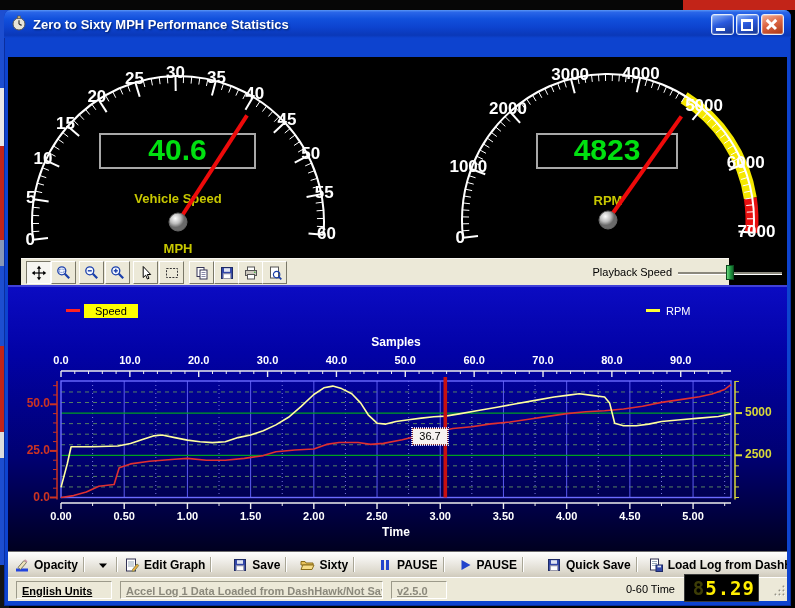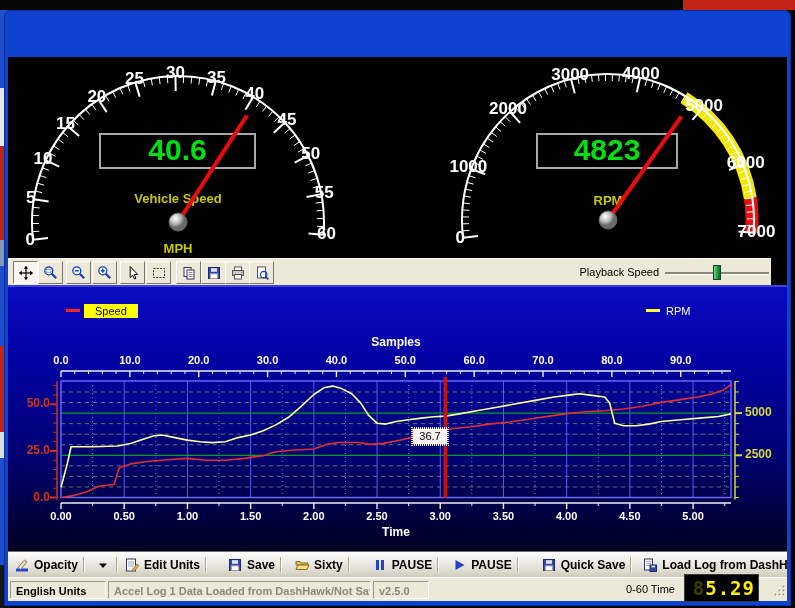--- a/index.html
+++ b/index.html
@@ -27,21 +27,21 @@
   .wb.closeb::before{transform:rotate(45deg);}
   .wb.closeb::after{transform:rotate(-45deg);}
 
   .menubar{position:absolute;left:4px;top:28px;width:779px;height:19px;background:linear-gradient(180deg,#fcfdfe,#dbe6f7 70%,#cfdcf2);font-size:11px;display:flex;align-items:center;color:#000;}
   .menubar span{padding:0 10px;}
 
   .client{position:absolute;left:4px;top:47px;width:779px;height:544px;background:#000;}
 
   .gauge-area{position:absolute;left:0;top:0;width:779px;height:201px;background:#000;}
 
-  .plot-toolbar{position:absolute;left:0;top:201px;width:763px;height:27px;background:#ece9d8;border-top:1px solid #f8f6f0;box-sizing:border-box;}
+  .plot-toolbar{position:absolute;left:13px;top:201px;width:708px;height:27px;background:#ece9d8;border-top:1px solid #f8f6f0;box-sizing:border-box;}
   .ptb{position:absolute;top:2px;width:25px;height:23px;background:#ece9d8;border:1px solid;border-color:#fff #7a7868 #7a7868 #fff;display:flex;align-items:center;justify-content:center;box-sizing:border-box;}
   .ptb.pressed{border-color:#7a7868 #fff #fff #7a7868;background:#f7f6f1;}
   .playback-label{position:absolute;left:566px;top:7px;width:85px;text-align:right;font-size:11px;color:#000;}
   .pb-track{position:absolute;left:657px;top:13px;width:104px;height:2px;background:#8a887c;box-shadow:0 1px 0 #fff;}
   .pb-thumb{position:absolute;top:6px;width:8px;height:15px;background:linear-gradient(90deg,#6bd97e,#1f9440 60%,#14682c);border:1px solid #0a4a1e;box-sizing:border-box;}
 
   .graph-panel{position:absolute;left:0;top:228px;width:779px;height:266px;box-sizing:border-box;border-top:2px solid #4040d8;
     background:linear-gradient(180deg,#0b0bc2 0%,#0202a6 25%,#000070 65%,#000020 100%);}
   .legend{position:absolute;display:flex;align-items:center;font-size:11px;height:15px;}
   .legend .swatch{width:14px;height:3px;margin-right:4px;}
@@ -49,21 +49,21 @@
   #legend-speed .lbl{background:#ffff00;color:#000;padding:1px 11px;}
   #legend-rpm{left:638px;top:16px;}
   #legend-rpm .lbl{color:#fff;padding:1px 2px;}
   .cursor-tip{position:absolute;left:404px;top:141px;width:34px;height:15px;background:#f6f2f0;border:1px dotted #8a3030;outline:1px dotted #cfd5ff;font-size:11px;color:#000;text-align:center;line-height:15px;}
 
   .transport{position:absolute;left:0;top:494px;width:779px;height:26px;background:linear-gradient(#ffffff,#dcd8cc 80%,#cfcabc);border-top:1px solid #6e6e6e;box-sizing:border-box;display:flex;align-items:center;overflow:hidden;}
   .tbtn{display:flex;align-items:center;gap:4px;font-weight:bold;font-size:12px;color:#000;padding:0 2px;height:22px;white-space:nowrap;}
   .tsep{width:1px;height:15px;background:#a9a696;box-shadow:1px 0 0 #fff;margin:0 3px;flex:none;}
 
   .statusbar{position:absolute;left:0;top:520px;width:779px;height:24px;background:#ece9d8;border-top:1px solid #fff;box-sizing:border-box;font-size:11px;display:flex;align-items:center;}
-  .spanel{height:18px;line-height:18px;border:1px solid;border-color:#9c9a8a #fff #fff #9c9a8a;padding:0 5px;margin-left:2px;font-weight:bold;white-space:nowrap;overflow:hidden;box-sizing:border-box;}
+  .spanel{height:18px;line-height:18px;border:1px solid;border-color:#9c9a8a #fff #fff #9c9a8a;padding:0 5px;margin-left:8px;font-weight:bold;white-space:nowrap;overflow:hidden;box-sizing:border-box;text-decoration:underline;}
   .spanel.dim{color:#8b897c;}
   .timer-label{position:absolute;left:618px;top:5px;color:#000;}
   .sevenseg{position:absolute;left:676px;top:-4px;width:75px;height:28px;background:#000;border:1px solid #3a3a3a;box-sizing:border-box;z-index:6;
     display:flex;align-items:center;justify-content:flex-end;padding-right:3px;font-family:"DejaVu Sans Mono",monospace;font-weight:bold;font-size:19px;letter-spacing:1px;}
   .sevenseg .ghost{color:#3d3d06;}
   .sevenseg .val{color:#ffee00;}
   .grip{position:absolute;right:1px;bottom:2px;}
 </style>
 </head>
 <body>
@@ -75,20 +75,36 @@
   <div id="bg-left">
     <div style="top:78px;height:58px;background:#e8e8e8;"></div>
     <div style="top:136px;height:94px;background:#c22418;"></div>
     <div style="top:230px;height:26px;background:#8898b8;"></div>
     <div style="top:336px;height:86px;background:#c22418;"></div>
     <div style="top:422px;height:26px;background:#dddddd;"></div>
     <div style="top:555px;height:43px;background:#141414;"></div>
   </div>
 
   <div id="app-window">
+    <div class="titlebar">
+      <span>
+        <svg width="16" height="16" viewBox="0 0 16 16">
+            <circle cx="8" cy="9" r="6" fill="#e8e4d8" stroke="#555"></circle>
+            <rect x="6.6" y="1" width="2.8" height="2.4" fill="#c8b070" stroke="#555" stroke-width=".6"></rect>
+            <line x1="8" y1="9" x2="8" y2="5.2" stroke="#333" stroke-width="1.2"></line>
+            <line x1="8" y1="9" x2="10.6" y2="10.4" stroke="#333" stroke-width="1.2"></line>
+          </svg>
+      </span>
+      <span class="title-text">Zero to Sixty MPH Performance Statistics</span>
+      <div class="win-buttons">
+        <div class="wb minb"></div>
+        <div class="wb maxb"></div>
+        <div class="wb closeb"></div>
+      </div>
+    </div>
 
 
     <div class="client">
 
       <div class="gauge-area">
         <svg id="gauge-svg" width="779" height="201">
             <defs>
               <radialGradient id="hubg" cx="35%" cy="30%">
                 <stop offset="0%" stop-color="#ffffff"></stop>
                 <stop offset="60%" stop-color="#bbbbbb"></stop>
@@ -552,21 +568,21 @@
           <div class="tbtn" style="margin-left: 2px;">
             <svg width="16" height="16" viewBox="0 0 16 16">
               <rect x="2.5" y="2" width="9" height="12" fill="#fff" stroke="#335"></rect>
               <g stroke="#9ab">
                 <line x1="4" y1="5" x2="10" y2="5"></line>
                 <line x1="4" y1="7" x2="10" y2="7"></line>
                 <line x1="4" y1="9" x2="10" y2="9"></line>
               </g>
               <path d="M8.5 12.5l4.5-5.5 1.8 1.4-4.5 5.6-2.3.6z" fill="#f0b040" stroke="#885"></path>
             </svg>
-            <span>Edit Units</span>
+            <span>Edit Graph</span>
           </div>
           <div class="tsep"></div>
           <div class="tbtn" style="margin-left: 16px;">
             <svg width="16" height="16" viewBox="0 0 16 16">
               <rect x="2.5" y="2.5" width="11" height="11" fill="#3347a8" stroke="#1d2a66"></rect>
               <rect x="5" y="3.2" width="6" height="3.6" fill="#dfe4f2"></rect>
               <rect x="4.3" y="8.8" width="7.4" height="4.7" fill="#fff" stroke="#99a"></rect>
             </svg>
             <span>Save</span>
           </div>

